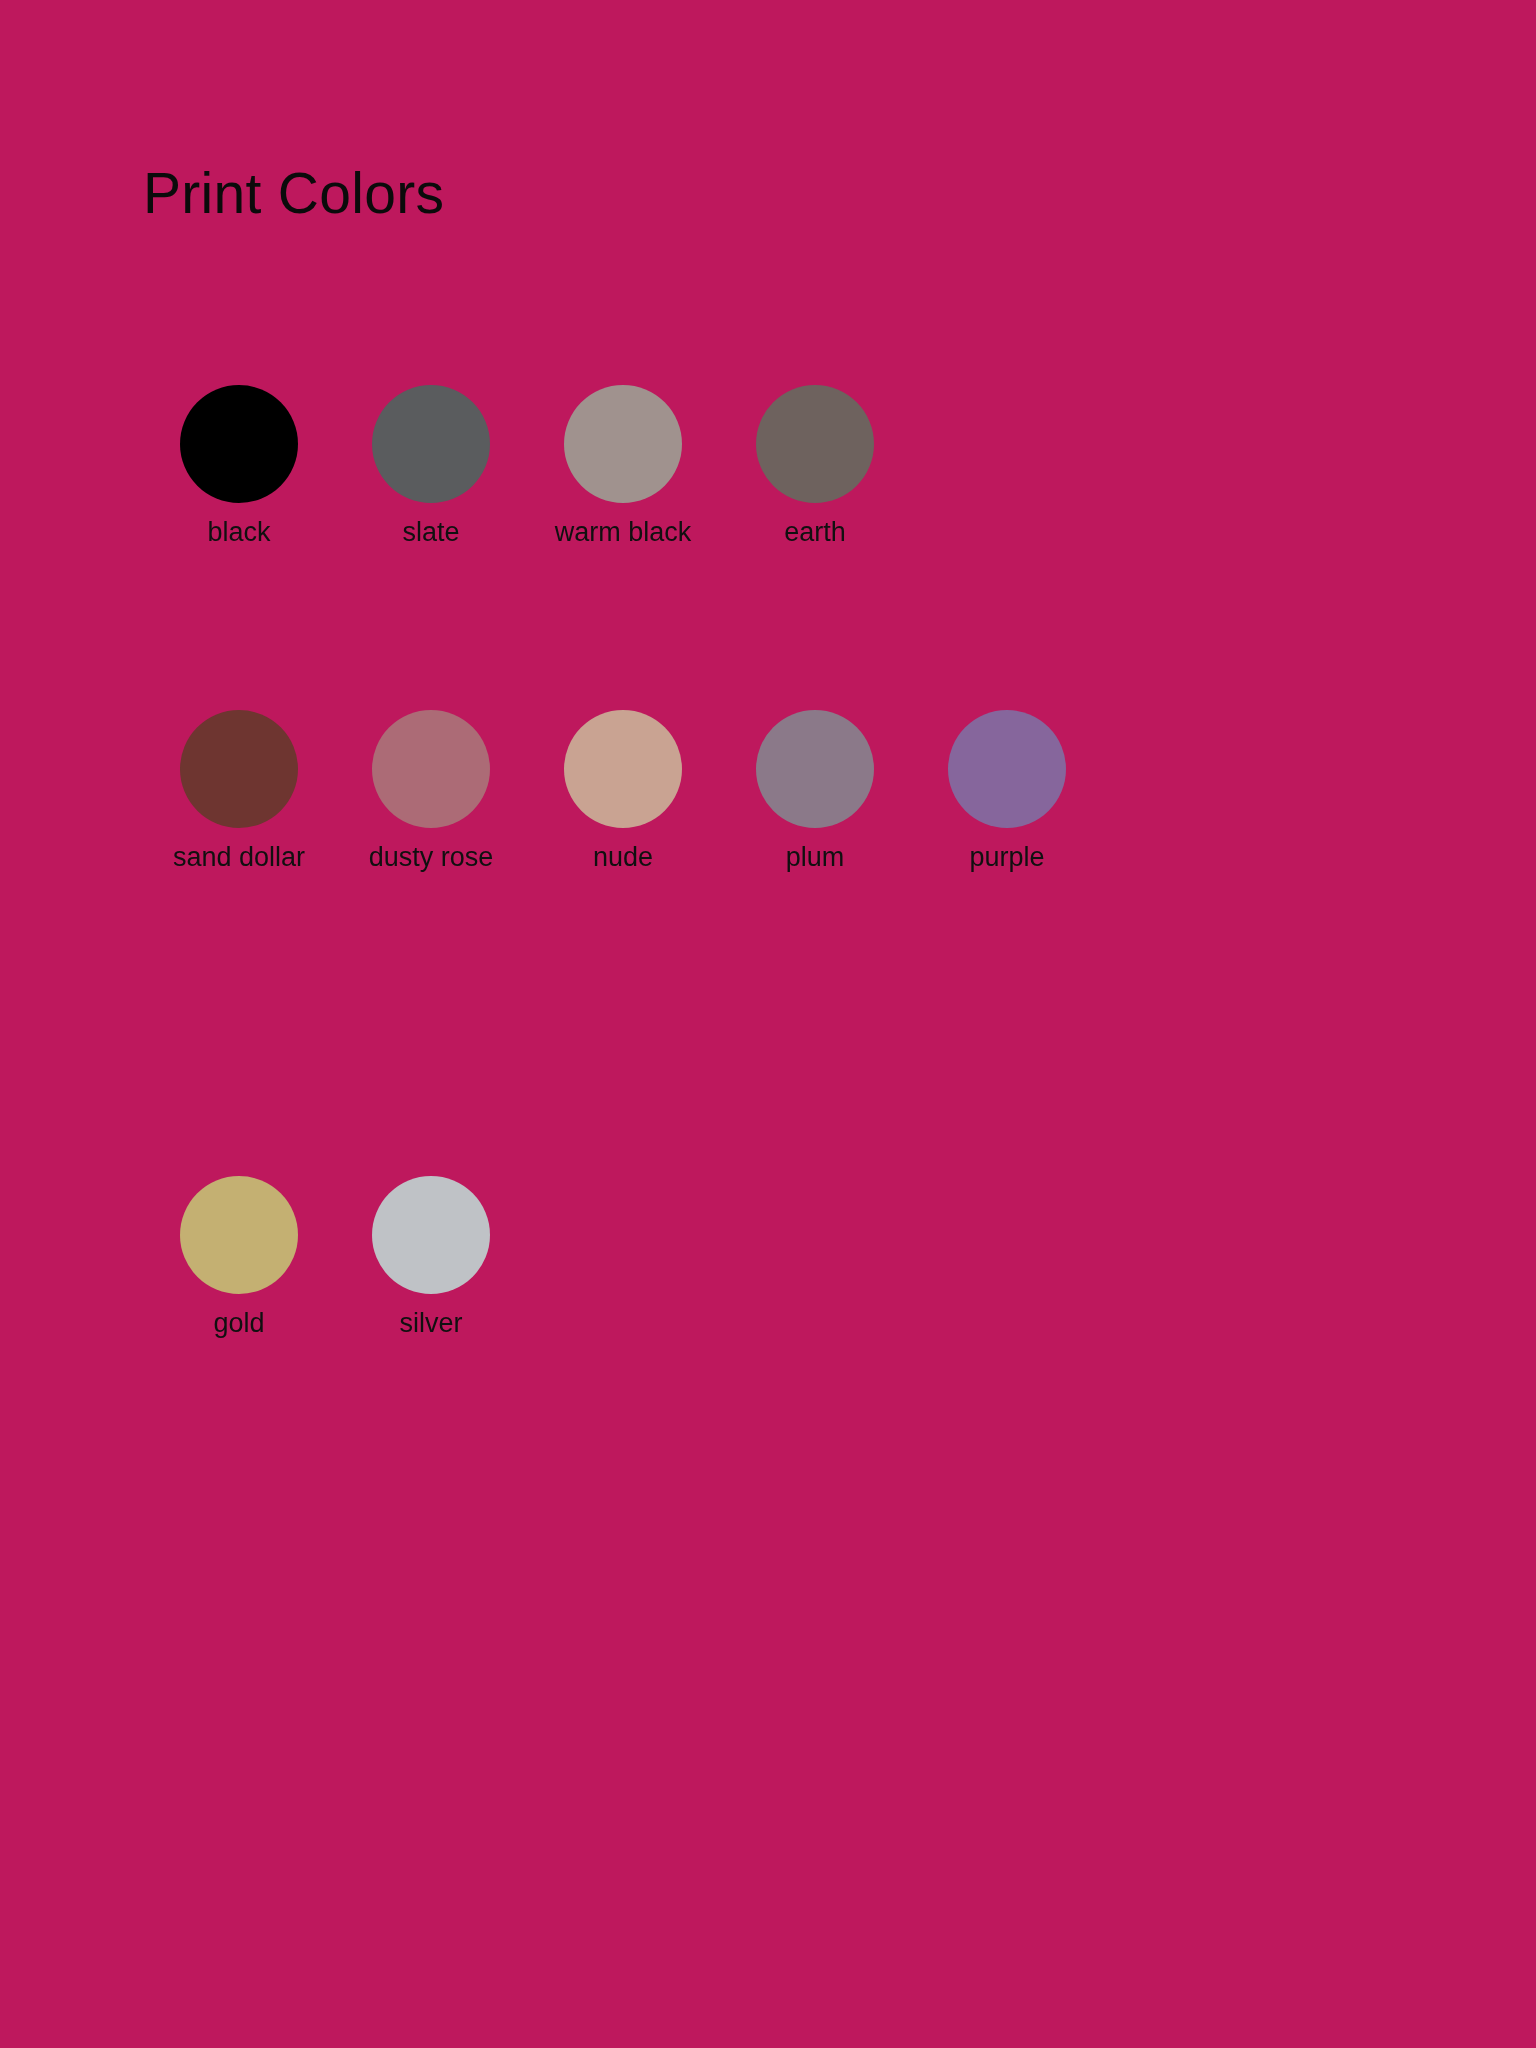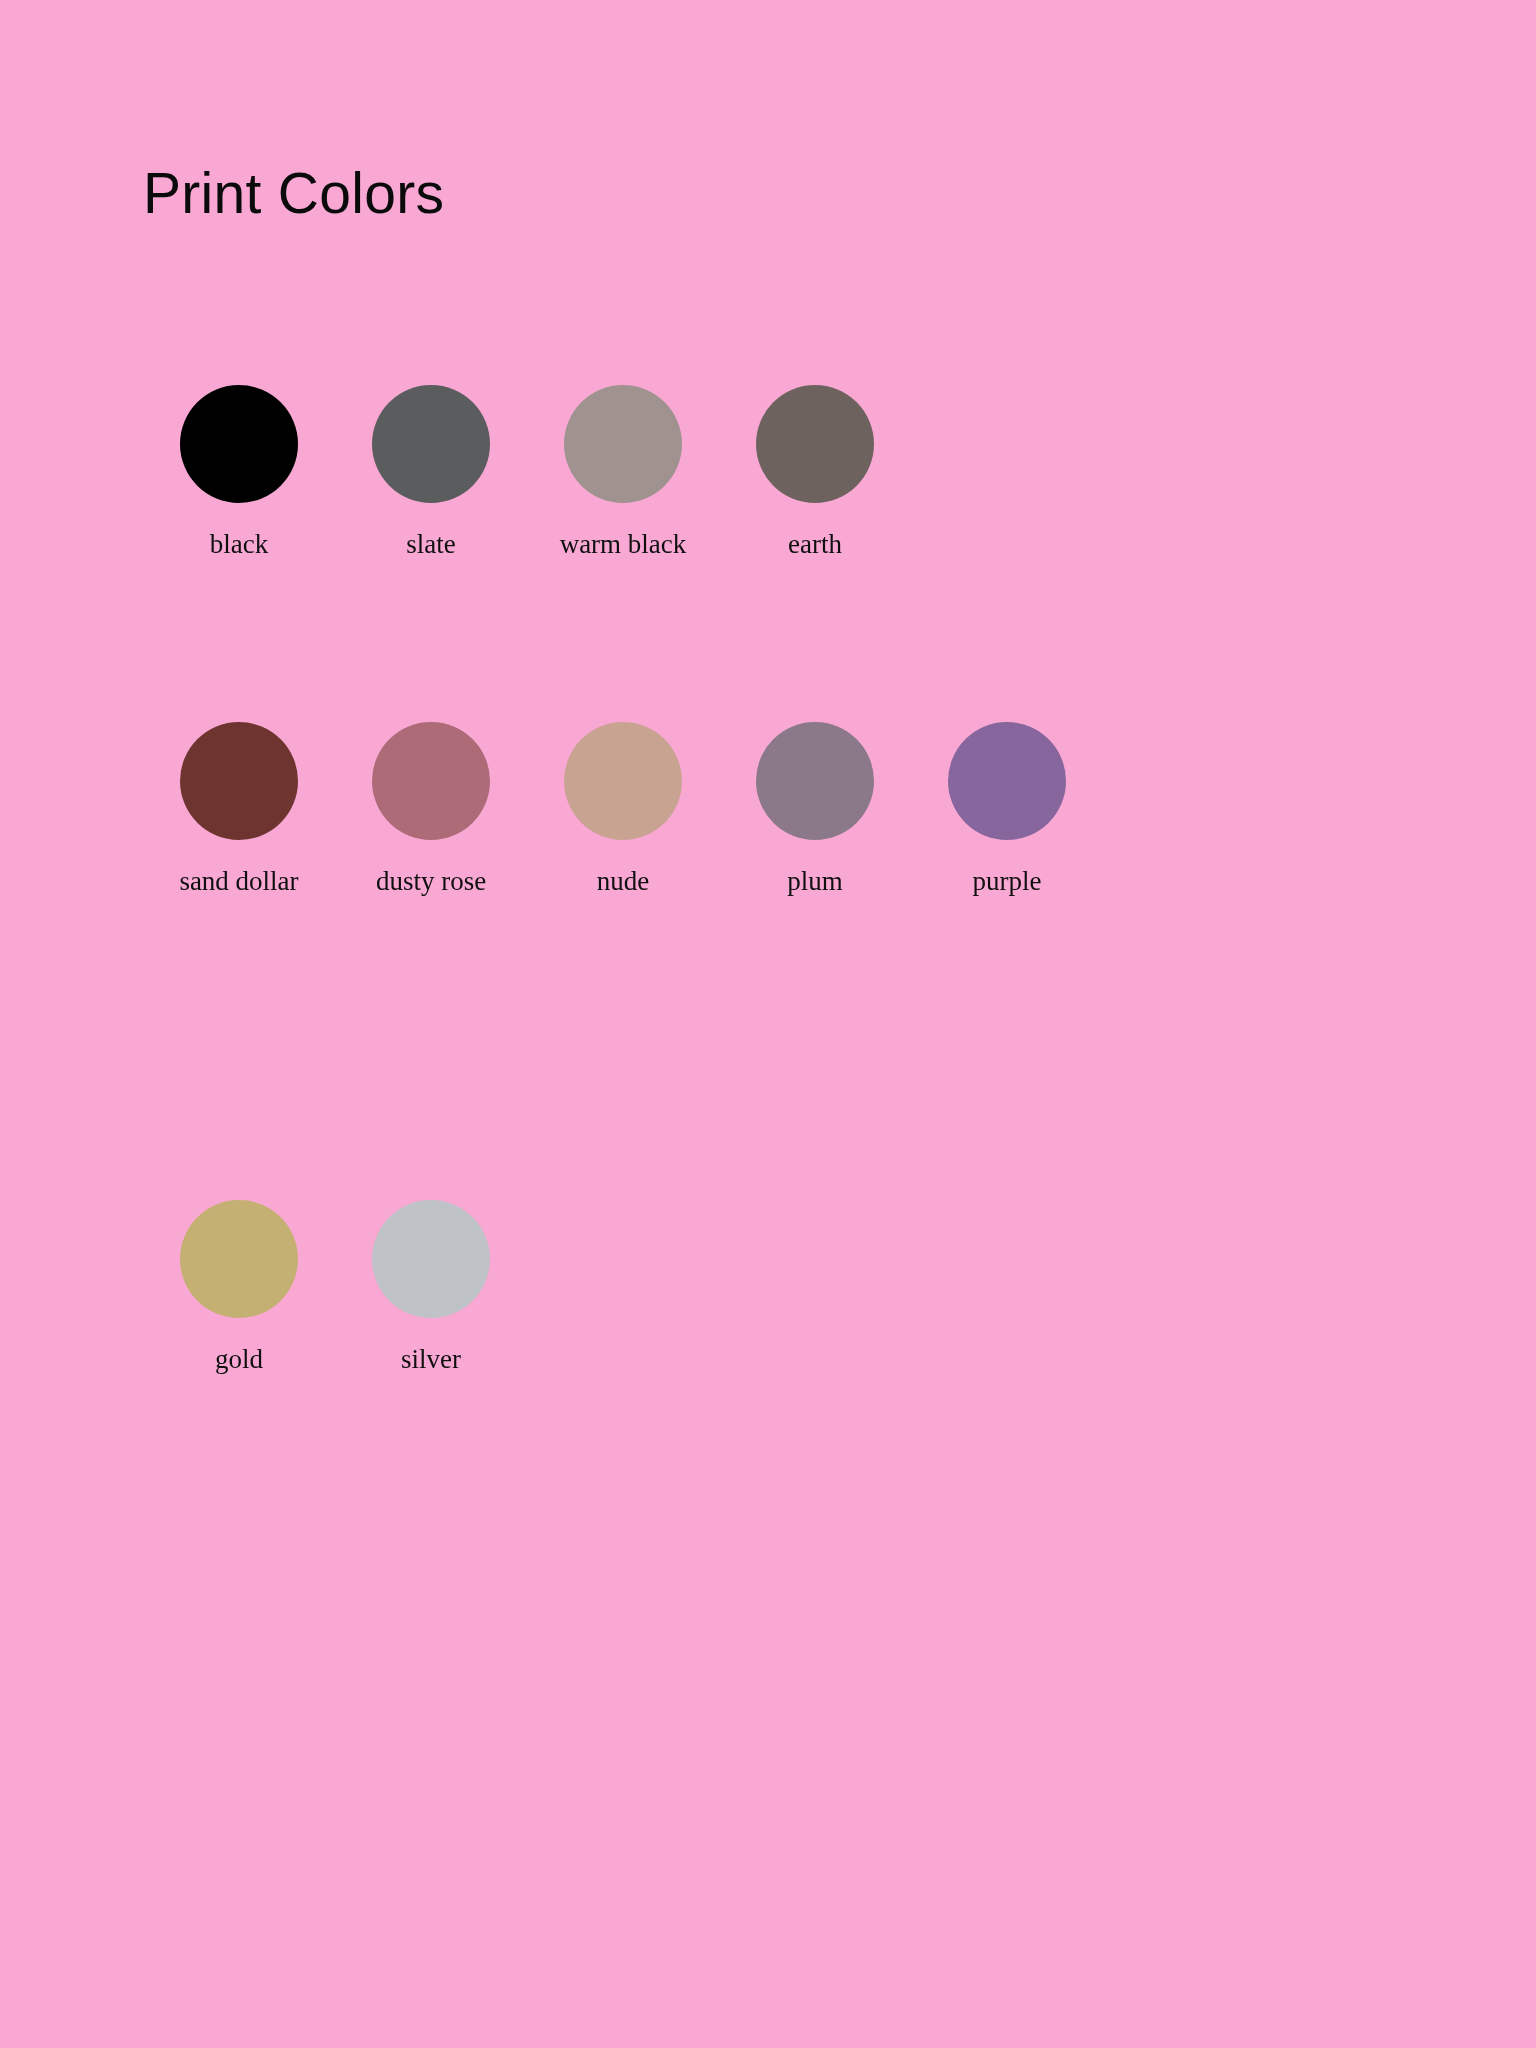--- a/index.html
+++ b/index.html
@@ -13,21 +13,21 @@
     height: 2048px;
     font-family: "Liberation Sans", "DejaVu Sans", sans-serif;
     -webkit-font-smoothing: antialiased;
     overflow: hidden;
   }
 
   .page {
     position: relative;
     width: 1536px;
     height: 2048px;
-    background: #f9a8d4;
+    background: #be185d;
   }
 
   .page-title {
     position: absolute;
     left: 143px;
     top: 124px;
     font-size: 57px;
     font-weight: 300;
     letter-spacing: 0.3px;
     color: #0b0b0b;
@@ -57,28 +57,27 @@
   }
 
   .swatch-dot {
     width: 118px;
     height: 118px;
     border-radius: 50%;
     display: block;
   }
 
   .swatch-label {
-    margin-top: 25px;
+    margin-top: 13px;
     font-size: 27px;
     font-weight: 400;
     color: #101010;
     text-align: center;
     line-height: 1.2;
     white-space: nowrap;
-    font-family: Liberation Serif, serif;
   }
 
   .row-gap {
     height: 140px;
   }
 </style>
 </head>
 <body style="background: rgb(255, 255, 255);">
 
 <div class="page">

